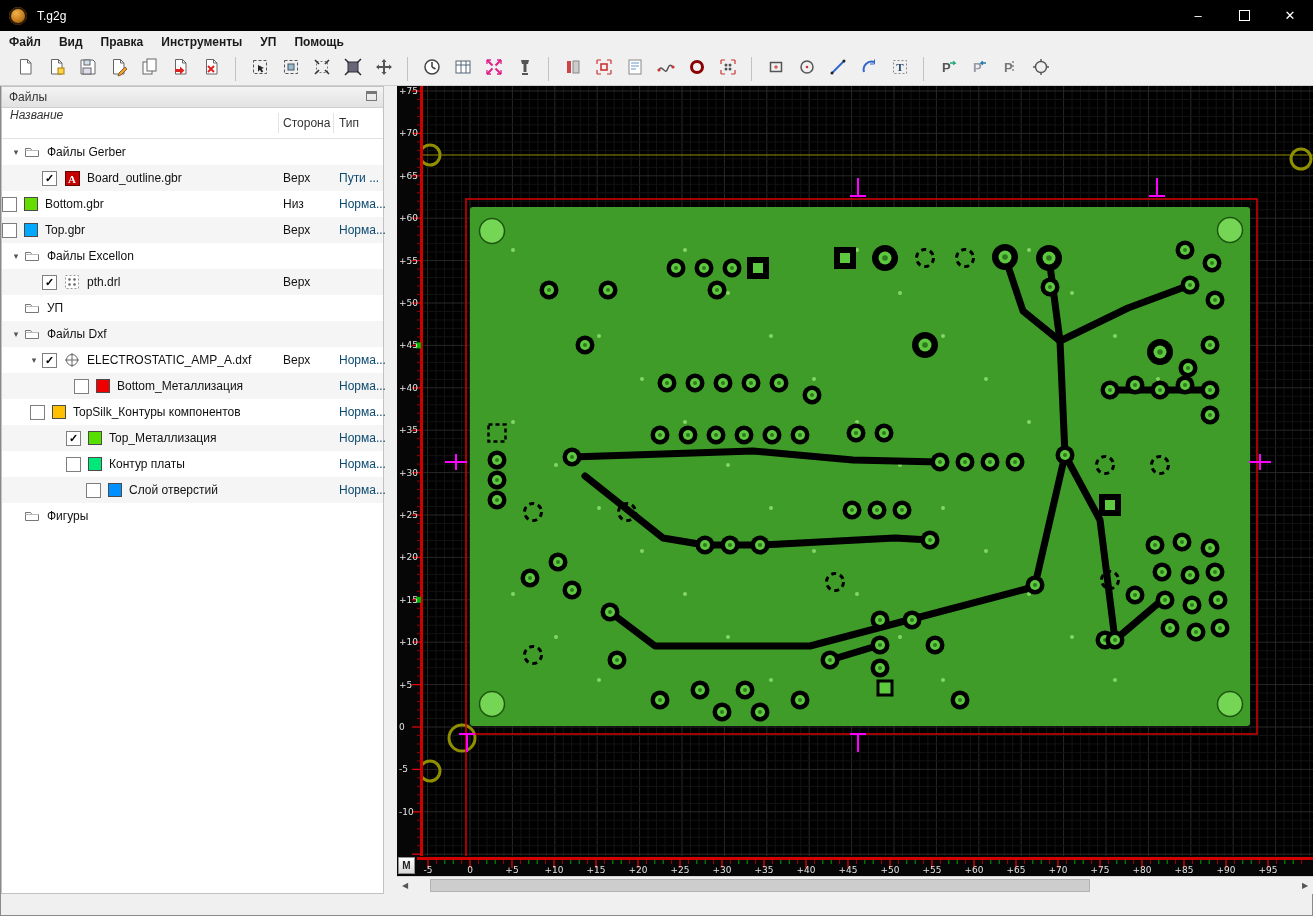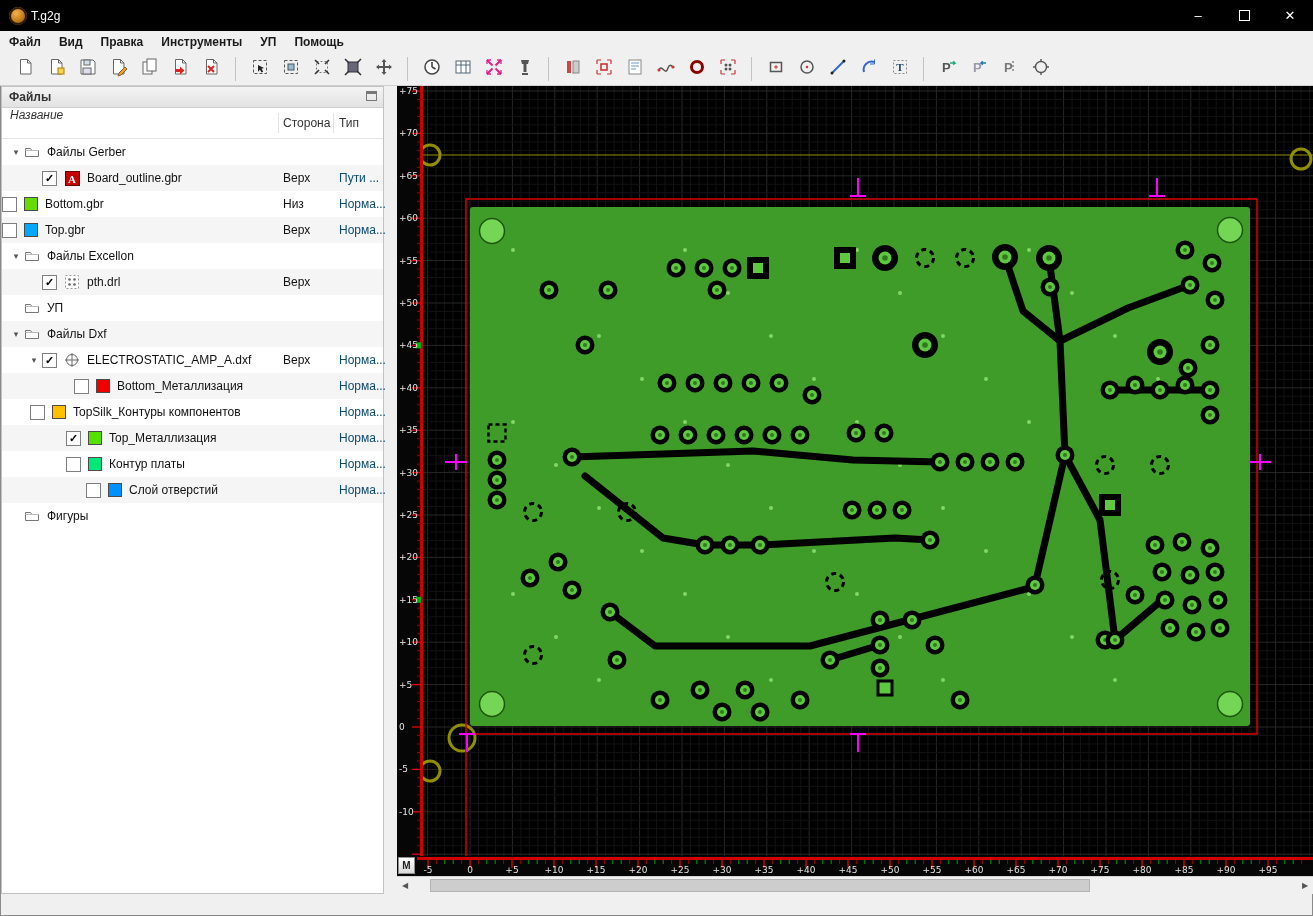--- a/index.html
+++ b/index.html
@@ -6,35 +6,35 @@
   body{
     width:1313px;height:916px;position:relative;overflow:hidden;
     background:#f0f0f0;font-family:"Liberation Sans",sans-serif;
     box-shadow:inset 0 0 0 1px #8a8a8a;
   }
   
   #titlebar{position:absolute;left:0;top:0;width:1313px;height:31px;background:#000;display:flex;align-items:center;}
   .logo{width:18px;height:18px;border-radius:50%;margin-left:9px;
     background:radial-gradient(circle at 40% 35%,#f2b24a 0%,#c87f1e 45%,#5a3a0c 100%);
     box-shadow:inset 0 0 0 2px #2b1a05;}
-  .wtitle{color:#fff;font-size:12px;margin-left:4px;}
+  .wtitle{color:#fff;font-size:12px;margin-left:10px;}
   .wctrls{position:absolute;right:0;top:0;height:31px;display:flex;}
   .winbtn{width:46px;height:31px;display:flex;align-items:center;justify-content:center;color:#fff;font-size:13px;cursor:default;}
   .maxbox{display:inline-block;width:9px;height:9px;border:1px solid #fff;}
   
   #menubar{position:absolute;left:0;top:31px;width:1313px;height:22px;background:#f0f0f0;border-bottom:1px solid #dcdcdc;display:flex;align-items:center;font-size:12px;color:#1a1a1a;}
   .mitem{padding:3px 9px;font-weight:bold;}
   
   #toolbar{position:absolute;left:0;top:53px;width:1313px;height:33px;background:#f0f0f0;border-bottom:1px solid #cfcfcf;display:flex;align-items:center;padding-left:6px;box-sizing:border-box;}
   .tb-group{display:flex;align-items:center;padding:0 4px;}
   .tb-sep{width:1px;height:24px;background:#c2c2c2;margin:0 4px;}
   .tb-btn{width:29px;height:27px;display:flex;align-items:center;justify-content:center;border:1px solid transparent;border-radius:2px;}
   
   #filespanel{position:absolute;left:1px;top:86px;width:383px;height:808px;background:#fff;border:1px solid #c2c2c2;box-sizing:border-box;}
-  .phead{height:20px;background:linear-gradient(#f4f4f4,#e2e2e2);border-bottom:1px solid #cfcfcf;font-size:12px;color:#333;line-height:20px;padding-left:7px;position:relative;font-weight:bold;}
+  .phead{height:20px;background:linear-gradient(#f4f4f4,#e2e2e2);border-bottom:1px solid #cfcfcf;font-size:12px;color:#333;line-height:20px;padding-left:7px;position:relative;}
   .pfloat{position:absolute;right:6px;top:4px;width:11px;height:10px;border:1px solid #777;border-top:3px solid #777;box-sizing:border-box;}
   .colhead{height:30px;position:relative;border-bottom:1px solid #e2e2e2;font-size:12px;color:#333;background:#fff;}
   .colhead .c0{position:absolute;left:8px;top:0;font-style:italic;}
   .colhead .c1{position:absolute;left:281px;top:8px;}
   .colhead .c2{position:absolute;left:337px;top:8px;}
   .colhead .sep{position:absolute;top:5px;width:1px;height:20px;background:#e3e3e3;}
   .colhead .s1{left:276px;} .colhead .s2{left:331px;}
   .trow{height:26px;position:relative;display:flex;align-items:center;font-size:12px;color:#111;box-sizing:border-box;}
   .trow.stripe{background:#f5f5f5;}
   .arr{width:16px;text-align:center;color:#555;font-size:9px;flex:0 0 16px;}

